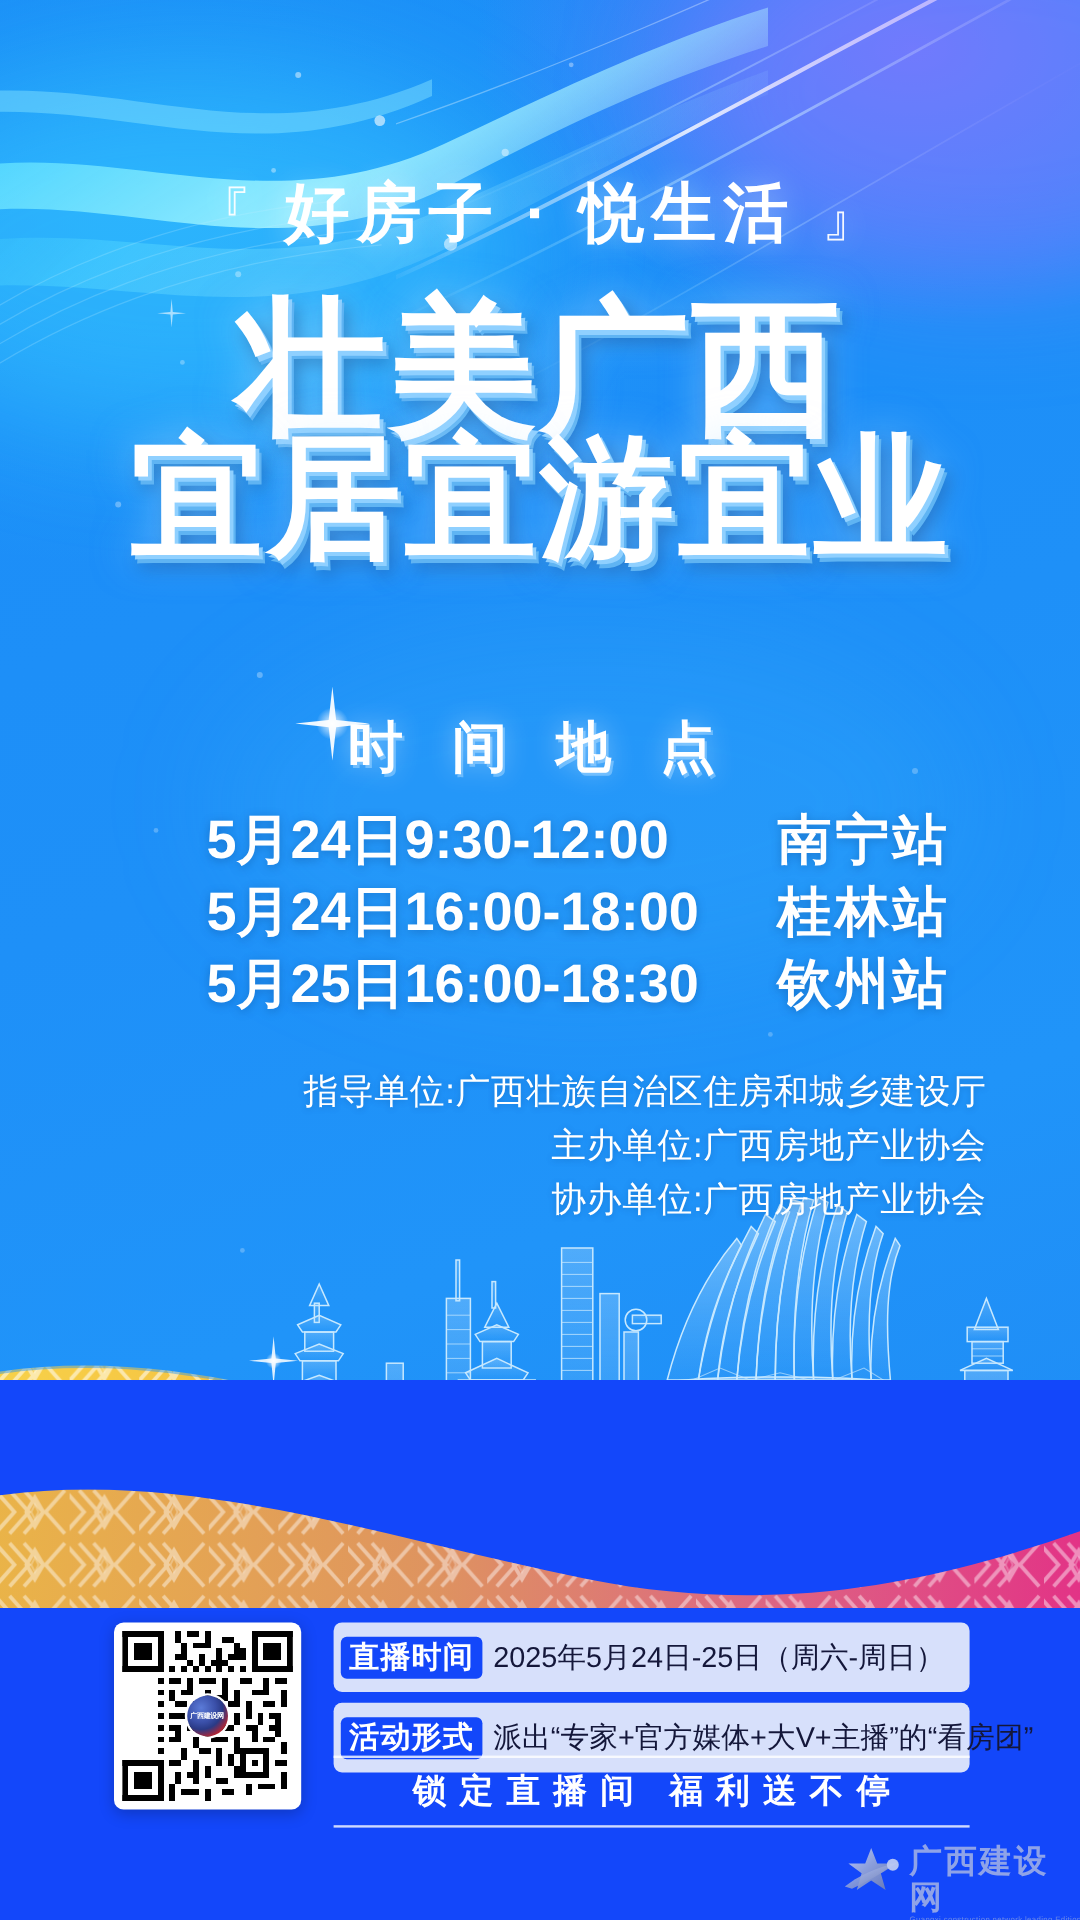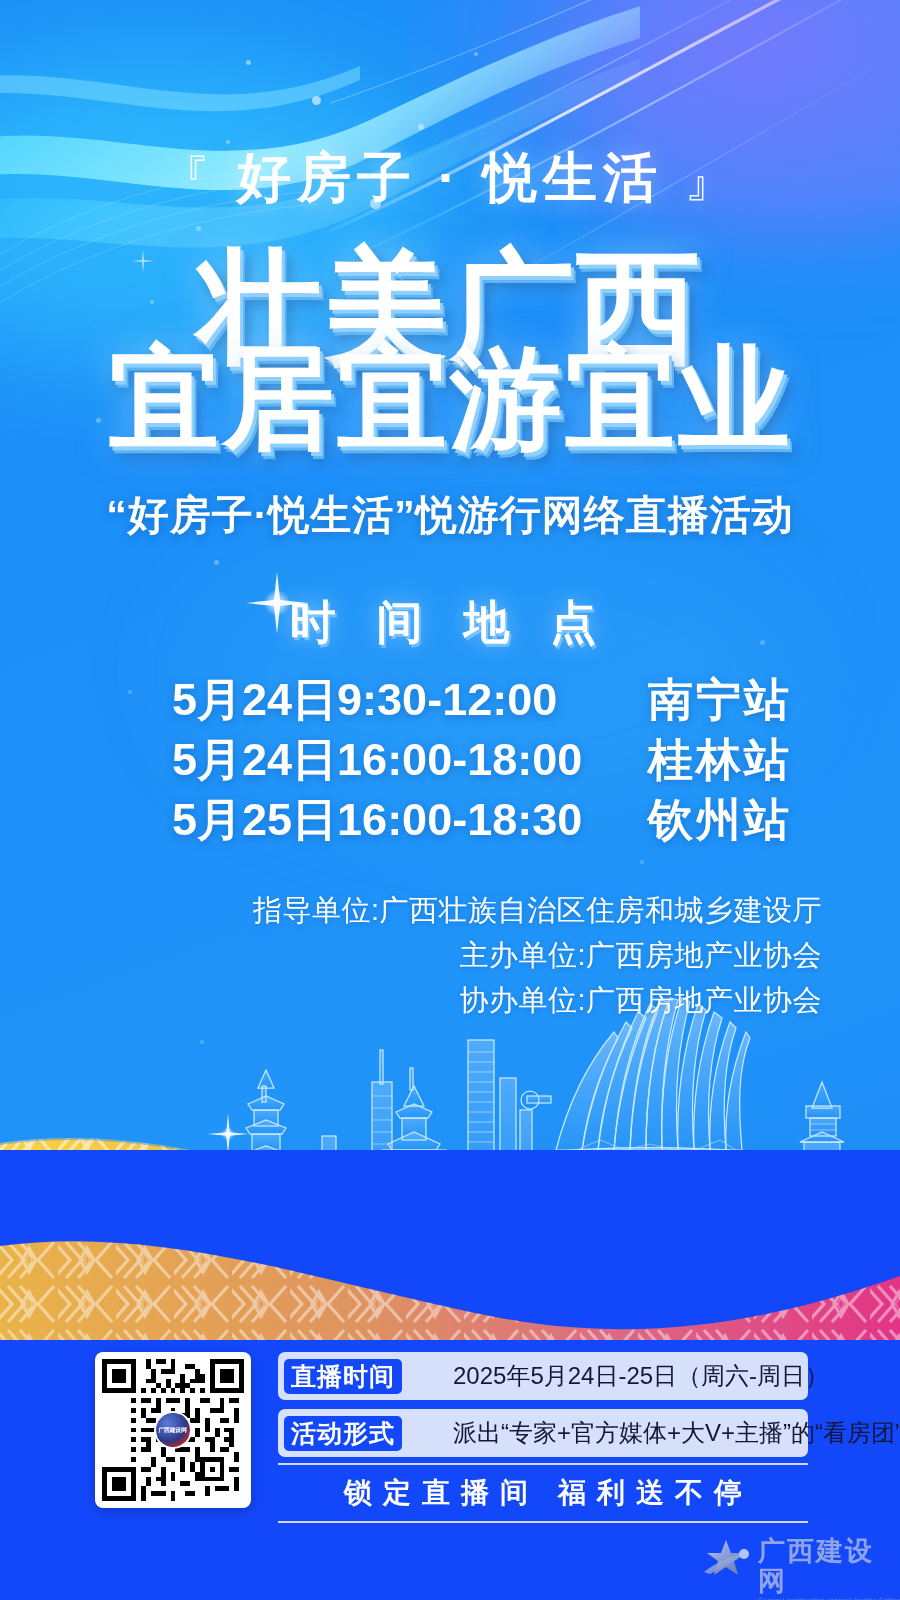--- a/index.html
+++ b/index.html
@@ -61,21 +61,21 @@
     color:#ffffff; font-weight:bold;
     font-family:"Liberation Sans", sans-serif;
     letter-spacing:2px;
     text-shadow:
       3px 4px 0 #8fd0ff,
       5px 7px 0 #5fb4f3,
       7px 10px 14px rgba(10,60,130,.45),
       0 0 34px rgba(190,230,255,.55);
   }
   .headline.l1 { top:244px;  font-size:124px; line-height:1.02; }
-  .headline.l2 { top:342px;  font-size:112px; line-height:1.02; }
+  .headline.l2 { top:358px;  font-size:112px; line-height:1.02; }
 
   .subhead {
     position:absolute; left:0; top:488px; width:900px; text-align:center;
     color:#fff; font-weight:bold; font-size:41px; letter-spacing:1px;
     text-shadow:0 2px 10px rgba(10,60,130,.38);
   }
 
   .section-title {
     position:absolute; left:0; top:592px; width:900px; text-align:center;
     color:#fff; font-weight:bold; font-size:46px; letter-spacing:14px;
@@ -122,21 +122,21 @@
       radial-gradient(circle at 34% 30%, #5b7bd8 0%, #3a4fa8 38%, #2a3a86 55%, #b9232e 78%, #d9323b 100%);
     box-shadow:0 0 0 2px #fff;
     display:flex; align-items:center; justify-content:center;
   }
   .qr-logo span { color:#fff; font-size:7px; font-weight:bold; letter-spacing:-.4px; transform:scale(.85); }
 
   .info-rows { position:absolute; left:278px; top:1352px; width:530px; }
   .info-row {
     display:flex; align-items:center;
     background:#d7e0fb; border-radius:7px;
-    height:48px; margin-bottom:9px; padding:0 10px 0 6px;gap:42px;
+    height:58px; margin-bottom:9px; padding:0 10px 0 6px;
   }
   .info-tag {
     background:#1347FA; color:#fff; font-weight:bold;
     font-size:25px; line-height:30px; letter-spacing:1px;
     border-radius:5px; padding:2px 7px 3px; margin-right:9px;
     white-space:nowrap;
   }
   .info-val {
     color:#14173a; font-size:24px; font-weight:normal;
     letter-spacing:0px; white-space:nowrap;
@@ -461,21 +461,20 @@
 
     <div class="kicker">
       <span class="brk">『</span>
       <span>好房子 · 悦生活</span>
       <span class="brk">』</span>
     </div>
 
     <div class="headline l1">壮美广西</div>
     <div class="headline l2">宜居宜游宜业</div>
 
-    <div class="subhead">“好房子·悦生活”悦游行网络直播活动</div>
 
     <div class="section-title">时 间 地 点</div>
 
     <div class="schedule">
       <div class="sched-row">
         <span class="when">5月24日9:30-12:00</span>
         <span class="where">南宁站</span>
       </div>
       <div class="sched-row">
         <span class="when">5月24日16:00-18:00</span>

